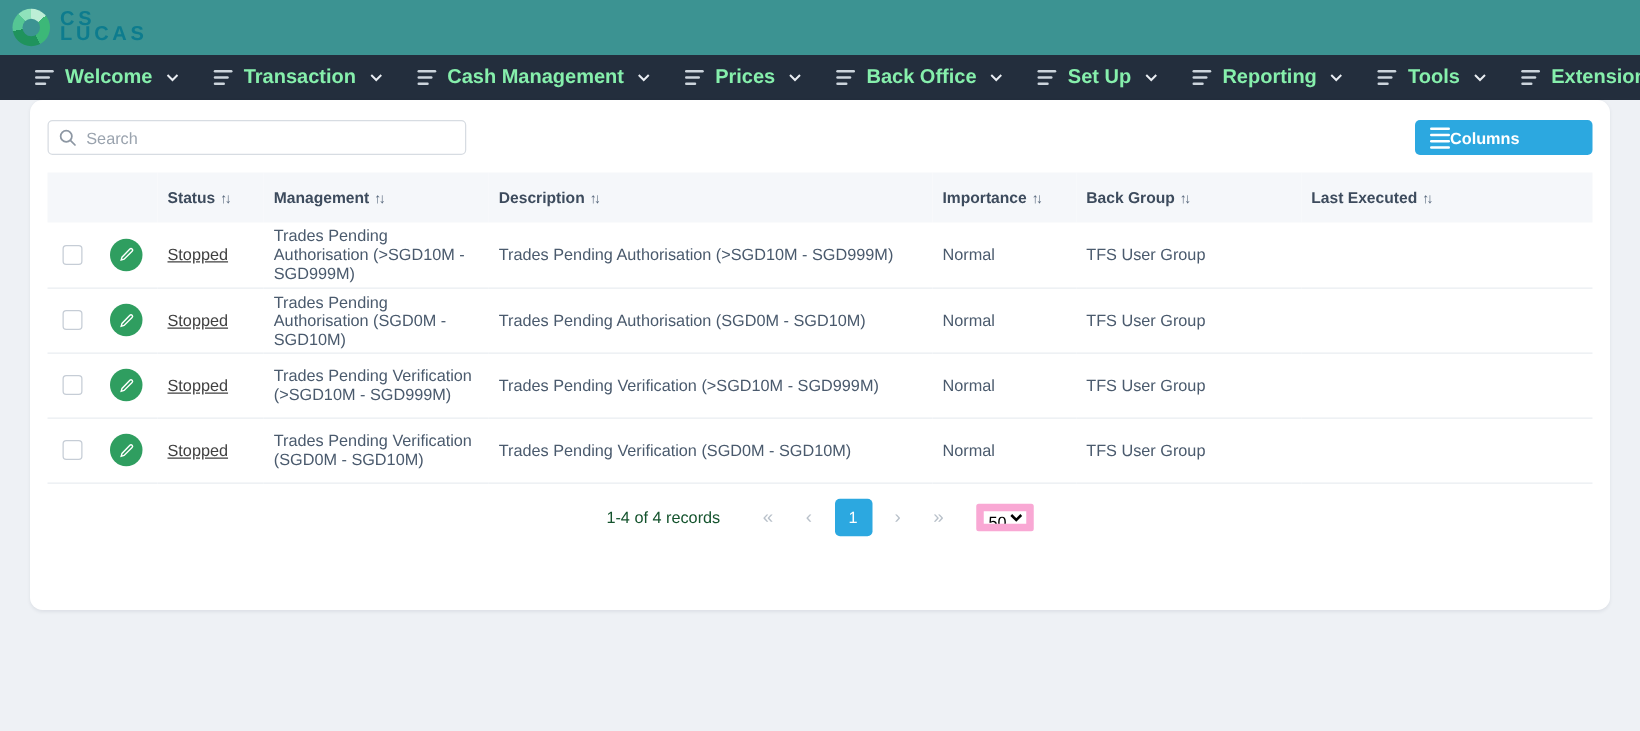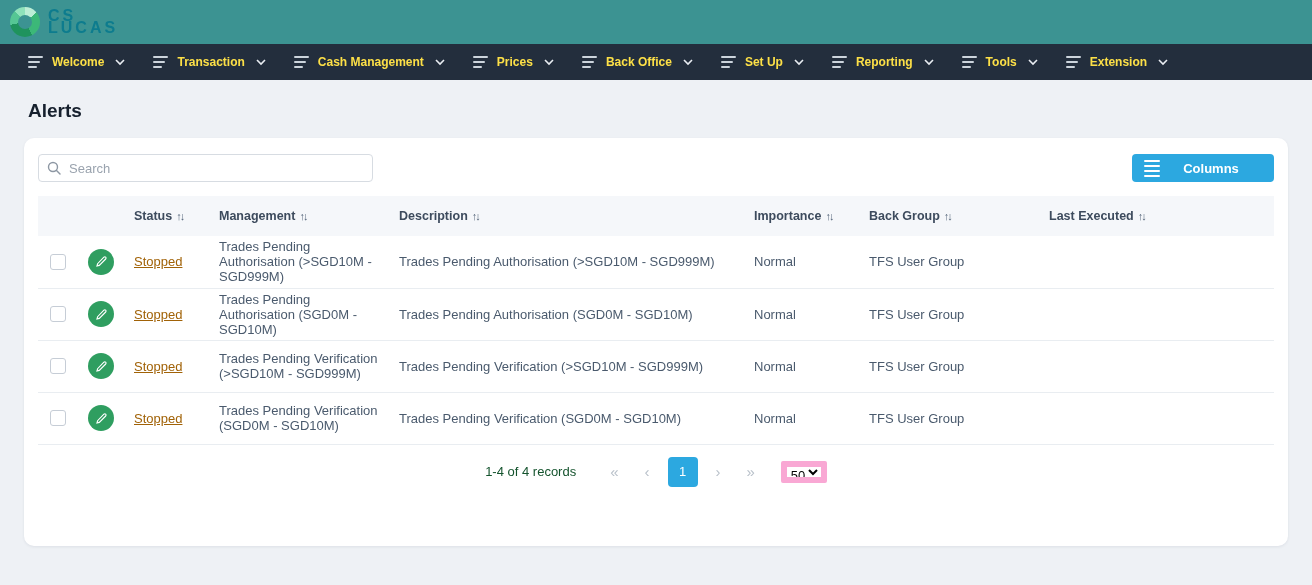--- a/index.html
+++ b/index.html
@@ -29,21 +29,21 @@
   }
   
   .navbar {
     height: 36px; background: #232e3d;
     display: flex; align-items: center; padding-left: 14px;
   }
   .nav-item {
     display: flex; align-items: center; gap: 9px;
     padding: 0 14px; height: 100%; cursor: pointer;
   }
-  .nav-label { color: #fde047; font-size: 12px; font-weight: 600; white-space: nowrap; text-align: right; }
+  .nav-label { color: #86efac; font-size: 16px; font-weight: 600; white-space: nowrap; text-align: right; }
   .lines-icon { display: flex; flex-direction: column; gap: 3px; width: 15px; }
   .lines-icon i { display: block; height: 2px; background: #ccd4dc; border-radius: 1px; }
   .lines-icon i:nth-child(1) { width: 15px; }
   .lines-icon i:nth-child(2) { width: 12px; }
   .lines-icon i:nth-child(3) { width: 9px; }
   .nav-chevron { margin-left: 2px; }
   
   .main { padding: 0 24px; }
   .page-title { font-size: 19px; font-weight: bold; color: #16202d; margin: 20px 4px 16px; }
   .card {
@@ -63,21 +63,21 @@
   .filter-row { display: flex; justify-content: space-between; align-items: center; margin-bottom: 14px; }
   .search-wrap { position: relative; width: 335px; }
   .search-wrap svg { position: absolute; left: 9px; top: 7px; }
   .search-input {
     width: 100%; height: 28px; border: 1px solid #d7dce2; border-radius: 4px;
     padding: 0 10px 0 30px; font-size: 13px; color: #737373;
     font-family: "Liberation Sans", sans-serif; outline: none; background: #fff;
   }
   .search-input::placeholder { color: #9aa3ae; }
   .btn-columns { width: 142px; justify-content: flex-start; gap: 0; padding: 0 12px; }
-  .btn-columns .label { flex: 1; text-align: center; }
+  .btn-columns .label { flex: 1; text-align: left; }
   .burger { display: flex; flex-direction: column; gap: 3px; width: 16px; }
   .burger i { display: block; height: 2px; background: #fff; border-radius: 1px; }
   
   table { width: 100%; border-collapse: collapse; table-layout: fixed; }
   thead tr { background: #f5f7fa; height: 40px; }
   th {
     text-align: left; font-size: 12.5px; font-weight: bold; color: #3d4b5d;
     padding: 0 8px; white-space: nowrap;
   }
   .sort { font-size: 11px; color: #55657a; letter-spacing: -2px; margin-left: 4px; font-weight: normal; }
@@ -85,21 +85,21 @@
   td { font-size: 13px; color: #4a5a6d; padding: 0 8px; vertical-align: middle; }
   .td-check { padding-left: 12px; }
   .checkbox {
     display: inline-block; width: 16px; height: 16px; background: #fff;
     border: 1px solid #c6cdd6; border-radius: 3px; cursor: pointer; vertical-align: middle;
   }
   .edit-btn {
     width: 26px; height: 26px; border-radius: 50%; border: none; background: #2f9e60;
     display: inline-flex; align-items: center; justify-content: center; cursor: pointer;
   }
-  .status-link { color: #a16207; text-decoration: underline; cursor: pointer; }
+  .status-link { color: #404040; text-decoration: underline; cursor: pointer; }
   
   .pagination {
     margin-top: 12px; display: flex; justify-content: center; align-items: center; gap: 10px;
   }
   .pg-summary { font-size: 13px; color: #14532d; margin-right: 16px; }
   .pg-nav {
     font-size: 15px; color: #b9c1ca; cursor: pointer; padding: 0 8px; user-select: none;
   }
   .pg-current {
     width: 30px; height: 30px; background: #2ca8e0; color: #fff; border-radius: 4px;
@@ -220,21 +220,20 @@
         <i></i>
       </span>
     <span class="nav-label">Extension</span>
     <svg class="nav-chevron" width="10" height="7" viewBox="0 0 10 7">
         <path d="M1 1l4 4 4-4" fill="none" stroke="#e9edf2" stroke-width="1.6"></path>
       </svg>
   </div>
 </div>
 
 <div class="main">
-  <div class="page-title">Alerts</div>
 
   <div class="card">
 
 
     <div class="filter-row">
       <div class="search-wrap">
         <svg width="14" height="14" viewBox="0 0 14 14">
             <circle cx="6" cy="6" r="4.5" fill="none" stroke="#8d97a3" stroke-width="1.4"></circle>
             <path d="M9.5 9.5L13 13" stroke="#8d97a3" stroke-width="1.4" stroke-linecap="round"></path>
           </svg>

